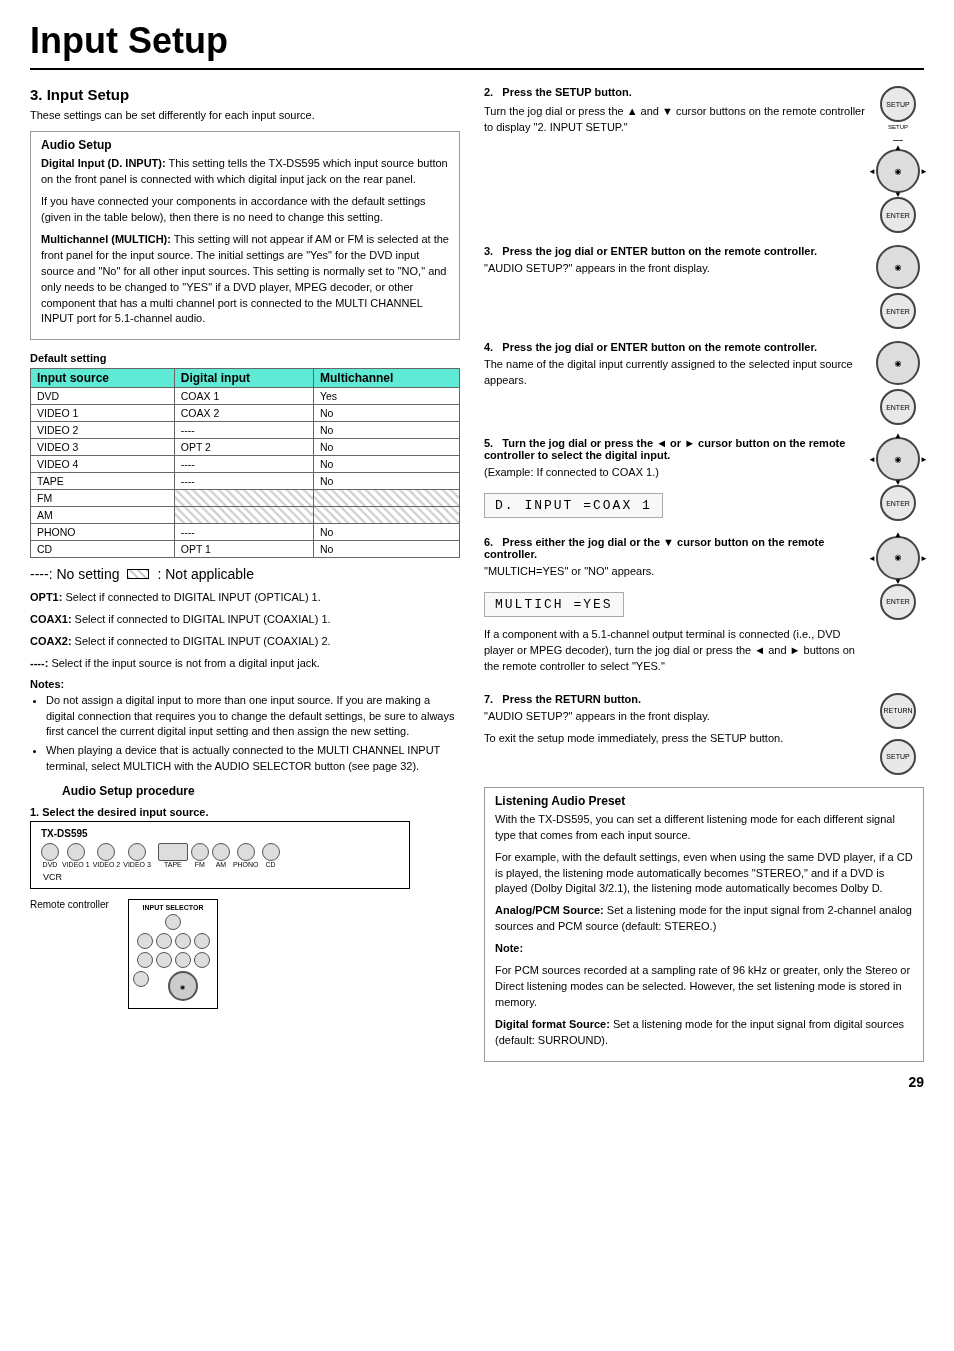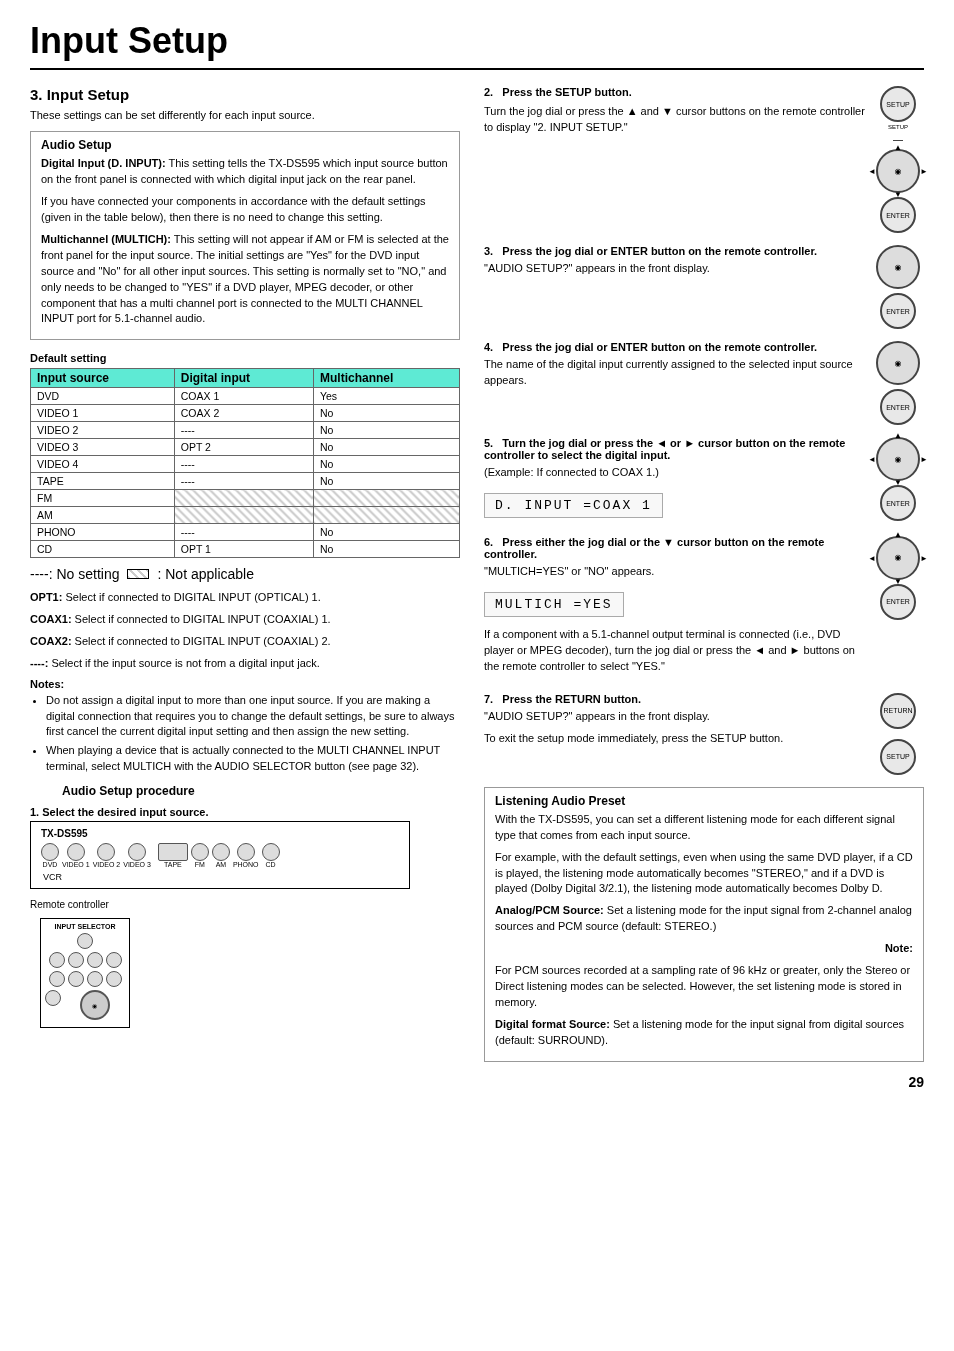--- a/index.html
+++ b/index.html
@@ -394,21 +394,21 @@
                   <div style="display:flex;flex-direction:column;align-items:center;">
                     <div class="device-btn"></div>
                     <div class="device-btn-label">CD</div>
                   </div>
                 </div>
                 <div style="font-size:9px;margin-left:2px;">VCR</div>
               </div>
             </div>
           </div>
 
-          <div style="display:flex; align-items:flex-start; gap:8px; margin-top:6px;flex-direction:column;">
+          <div style="display:flex; align-items:flex-start; gap:8px; margin-top:6px;">
             <div style="font-size:10px; width:80px;">Remote controller</div>
             <div class="remote-box">
               <div style="font-size:7px; text-align:center; margin-bottom:3px; font-weight:bold;">INPUT SELECTOR</div>
               <div class="remote-btn-row">
                 <div class="r-btn"></div>
               </div>
               <div class="remote-btn-row">
                 <div class="r-btn"></div>
                 <div class="r-btn"></div>
                 <div class="r-btn"></div>
@@ -554,21 +554,21 @@
     </div>
 
     <div class="box">
       <div class="box-title">Listening Audio Preset</div>
       <p>With the TX-DS595, you can set a different listening mode for each different signal type that comes from each input source.</p>
       <p>For example, with the default settings, even when using the same DVD player, if a CD is played, the listening mode automatically becomes "STEREO," and if a DVD is played (Dolby Digital 3/2.1), the listening mode automatically becomes Dolby D.</p>
       <p>
         <span class="bold">Analog/PCM Source:</span>
         <span>Set a listening mode for the input signal from 2-channel analog sources and PCM source (default: STEREO.)</span>
       </p>
-      <p style="font-weight:bold;text-align:right;">Note:</p>
+      <p style="font-weight:bold;">Note:</p>
       <p>For PCM sources recorded at a sampling rate of 96 kHz or greater, only the Stereo or Direct listening modes can be selected. However, the set listening mode is stored in memory.</p>
       <p>
         <span class="bold">Digital format Source:</span>
         <span>Set a listening mode for the input signal from digital sources (default: SURROUND).</span>
       </p>
     </div>
 
     <div class="page-number">29</div>
 
   </div>

